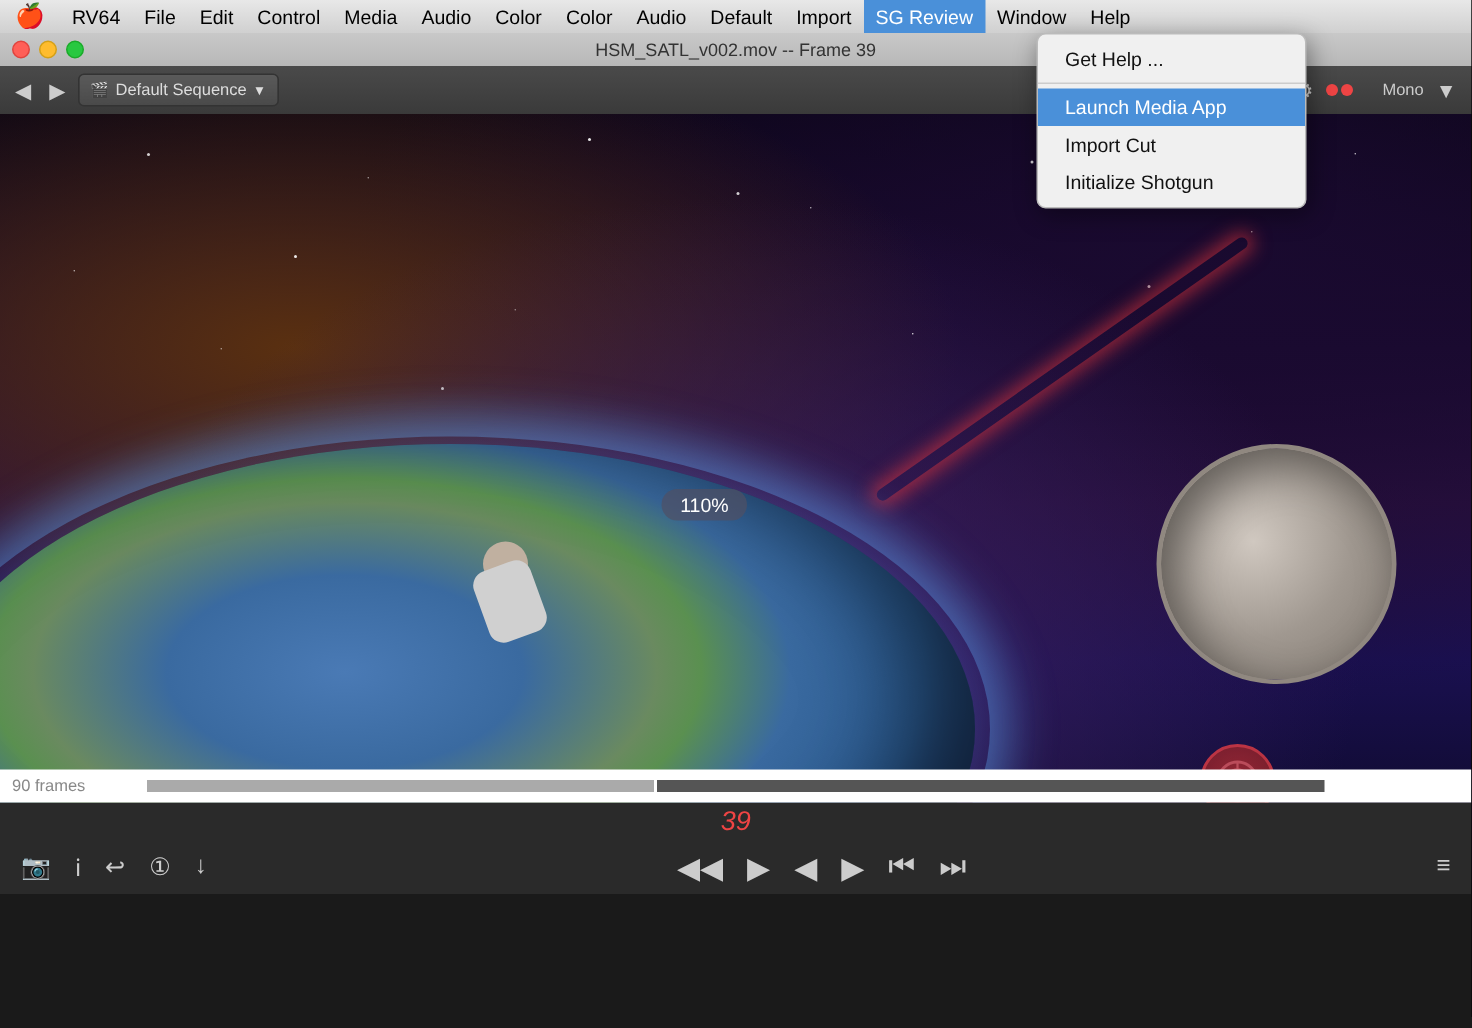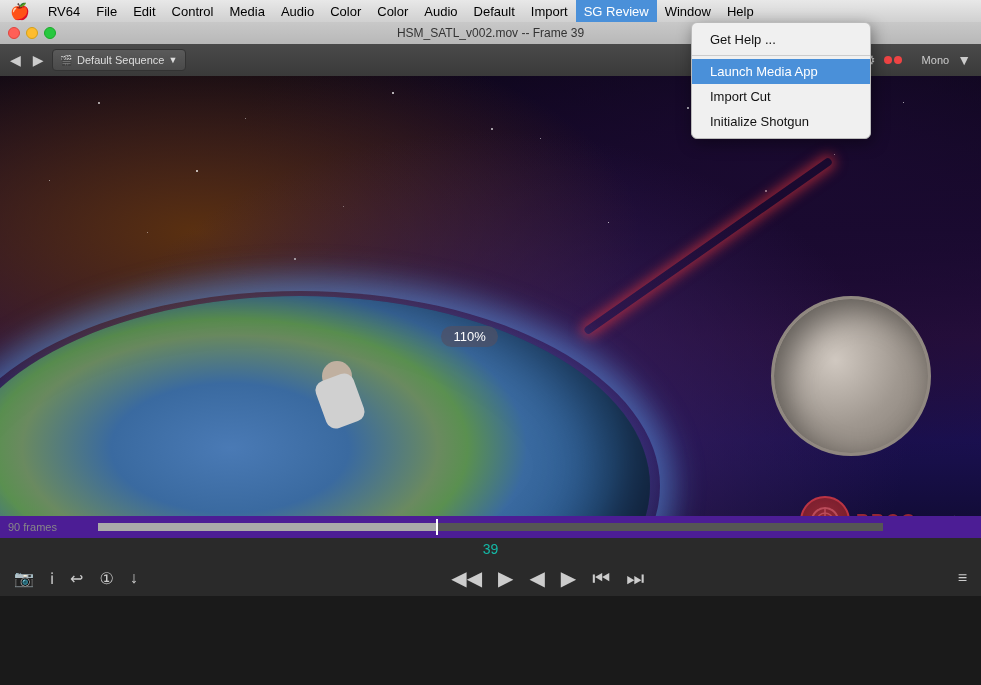--- a/index.html
+++ b/index.html
@@ -268,31 +268,32 @@
 
     
     .bottom-bar {
       position: absolute;
       bottom: 0;
       width: 100%;
     }
     .frame-counter {
       width: 100%;
       height: 22px;
-      background: #4c1d95;
+      background: #ffffff;
       display: flex;
       align-items: center;
       justify-content: center;
       color: #aaa;
       font-size: 12px;
       position: relative;
     }
     .frame-number {
-      font-size: 14px;
-      color: #14b8a6;
+      font-size: 18px;
+      color: #ef4444;
+      font-style: italic;
     }
     .timeline-bar {
       width: 100%;
       height: 8px;
       background: #555;
       position: relative;
       cursor: pointer;
     }
     .timeline-progress {
       height: 100%;

